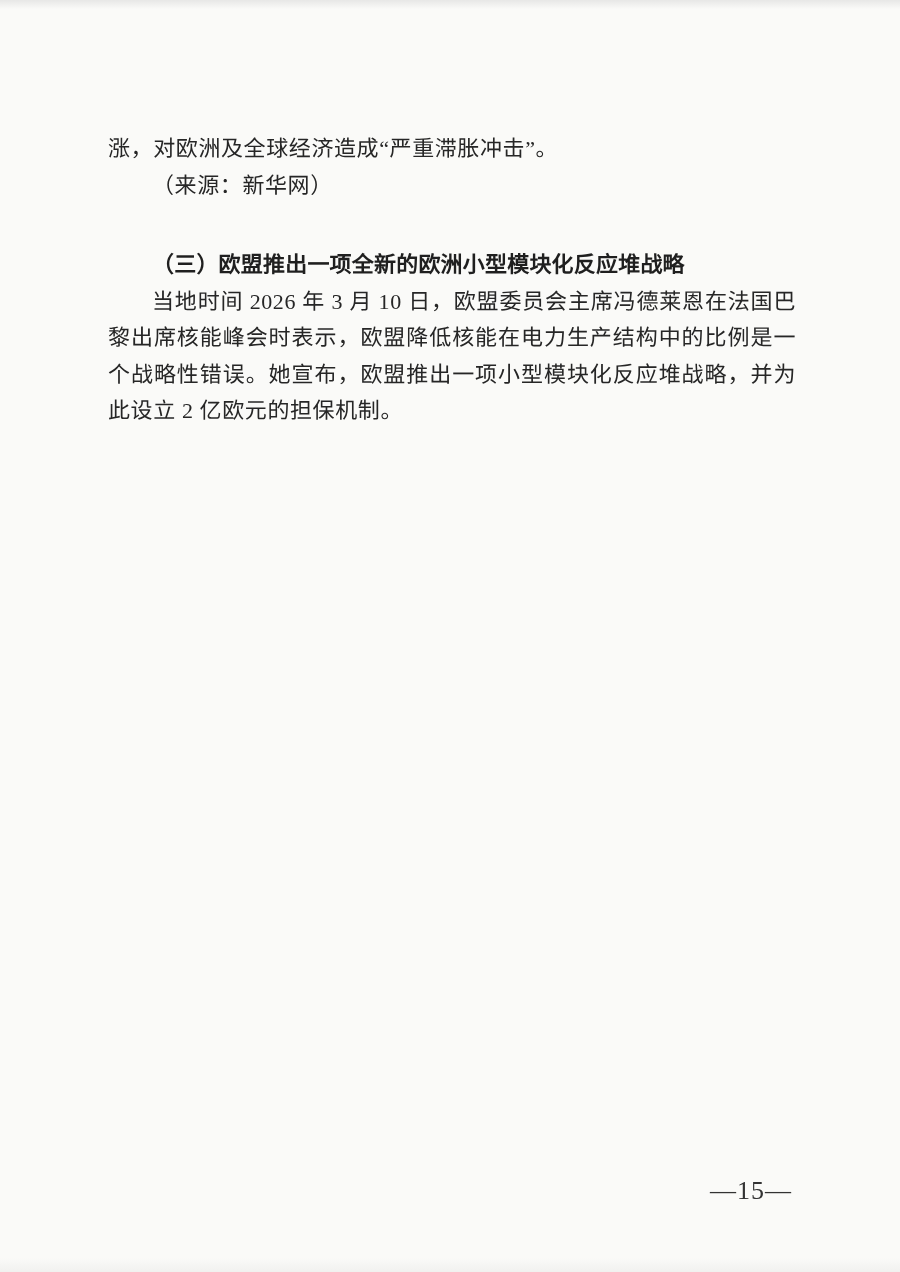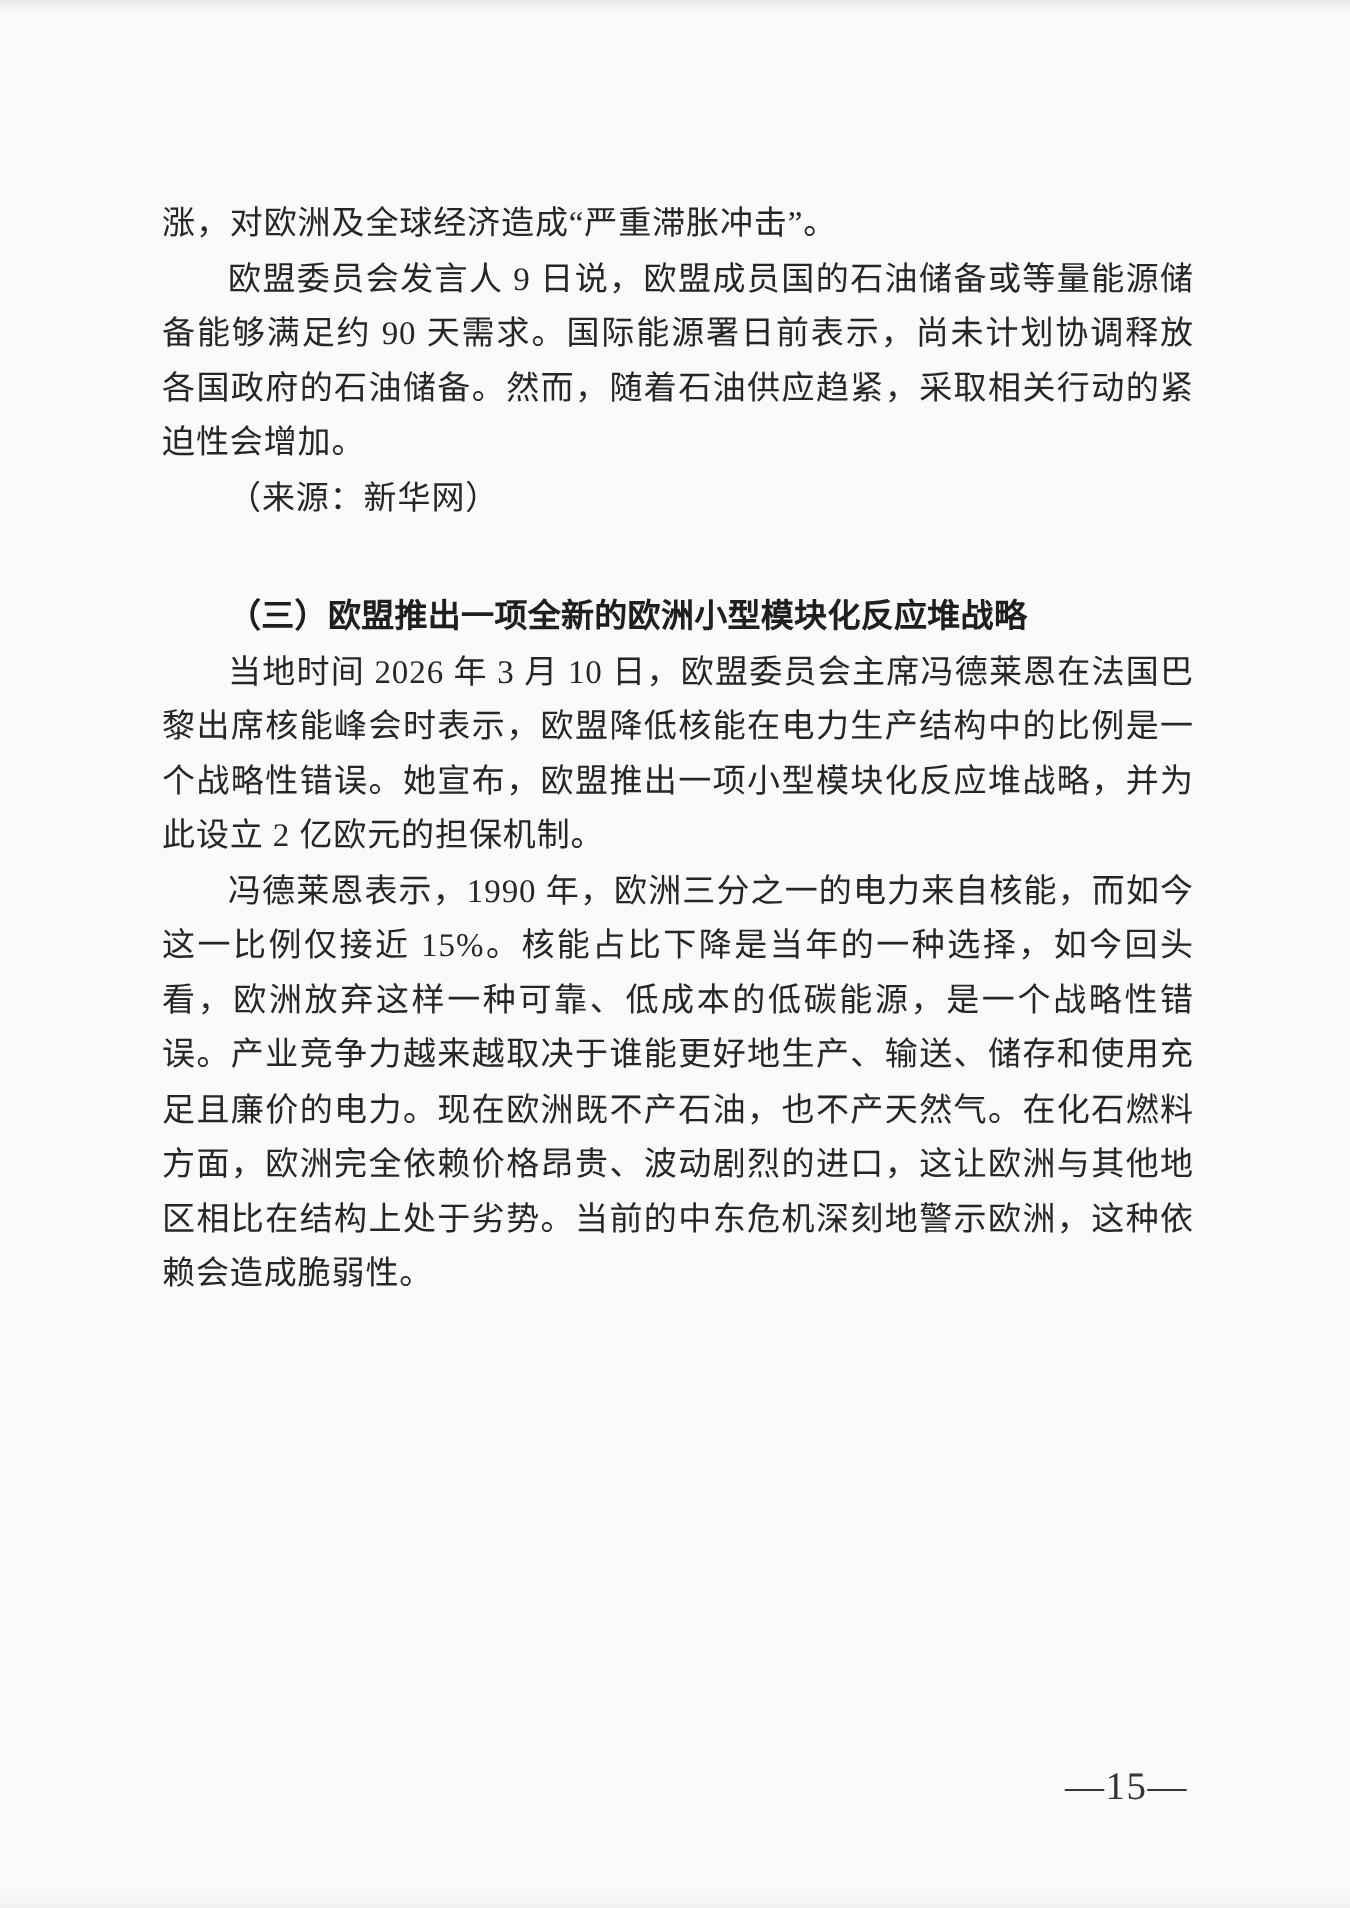--- a/index.html
+++ b/index.html
@@ -56,27 +56,25 @@
 </style>
 </head>
 <body>
 
 <div class="page">
 
   <div class="text-block">
     <p class="continuation">涨，对欧洲及全球经济造成“严重滞胀冲击”。</p>
 
 
-    <p class="body">欧盟委员会发言人 9 日说，欧盟成员国的石油储备或等量能源储备能够满足约 90 天需求。国际能源署日前表示，尚未计划协调释放各国政府的石油储备。然而，随着石油供应趋紧，采取相关行动的紧迫性会增加。</p>
 
     <p class="body source">（来源：新华网）</p>
 
     <p class="heading">（三）欧盟推出一项全新的欧洲小型模块化反应堆战略</p>
 
     <p class="body">当地时间 2026 年 3 月 10 日，欧盟委员会主席冯德莱恩在法国巴黎出席核能峰会时表示，欧盟降低核能在电力生产结构中的比例是一个战略性错误。她宣布，欧盟推出一项小型模块化反应堆战略，并为此设立 2 亿欧元的担保机制。</p>
 
-    <p class="body">冯德莱恩表示，1990 年，欧洲三分之一的电力来自核能，而如今这一比例仅接近 15%。核能占比下降是当年的一种选择，如今回头看，欧洲放弃这样一种可靠、低成本的低碳能源，是一个战略性错误。产业竞争力越来越取决于谁能更好地生产、输送、储存和使用充足且廉价的电力。现在欧洲既不产石油，也不产天然气。在化石燃料方面，欧洲完全依赖价格昂贵、波动剧烈的进口，这让欧洲与其他地区相比在结构上处于劣势。当前的中东危机深刻地警示欧洲，这种依赖会造成脆弱性。</p>
 
   </div>
 
   <div class="page-number">—15—</div>
 
 </div>
 
 </body></html>

